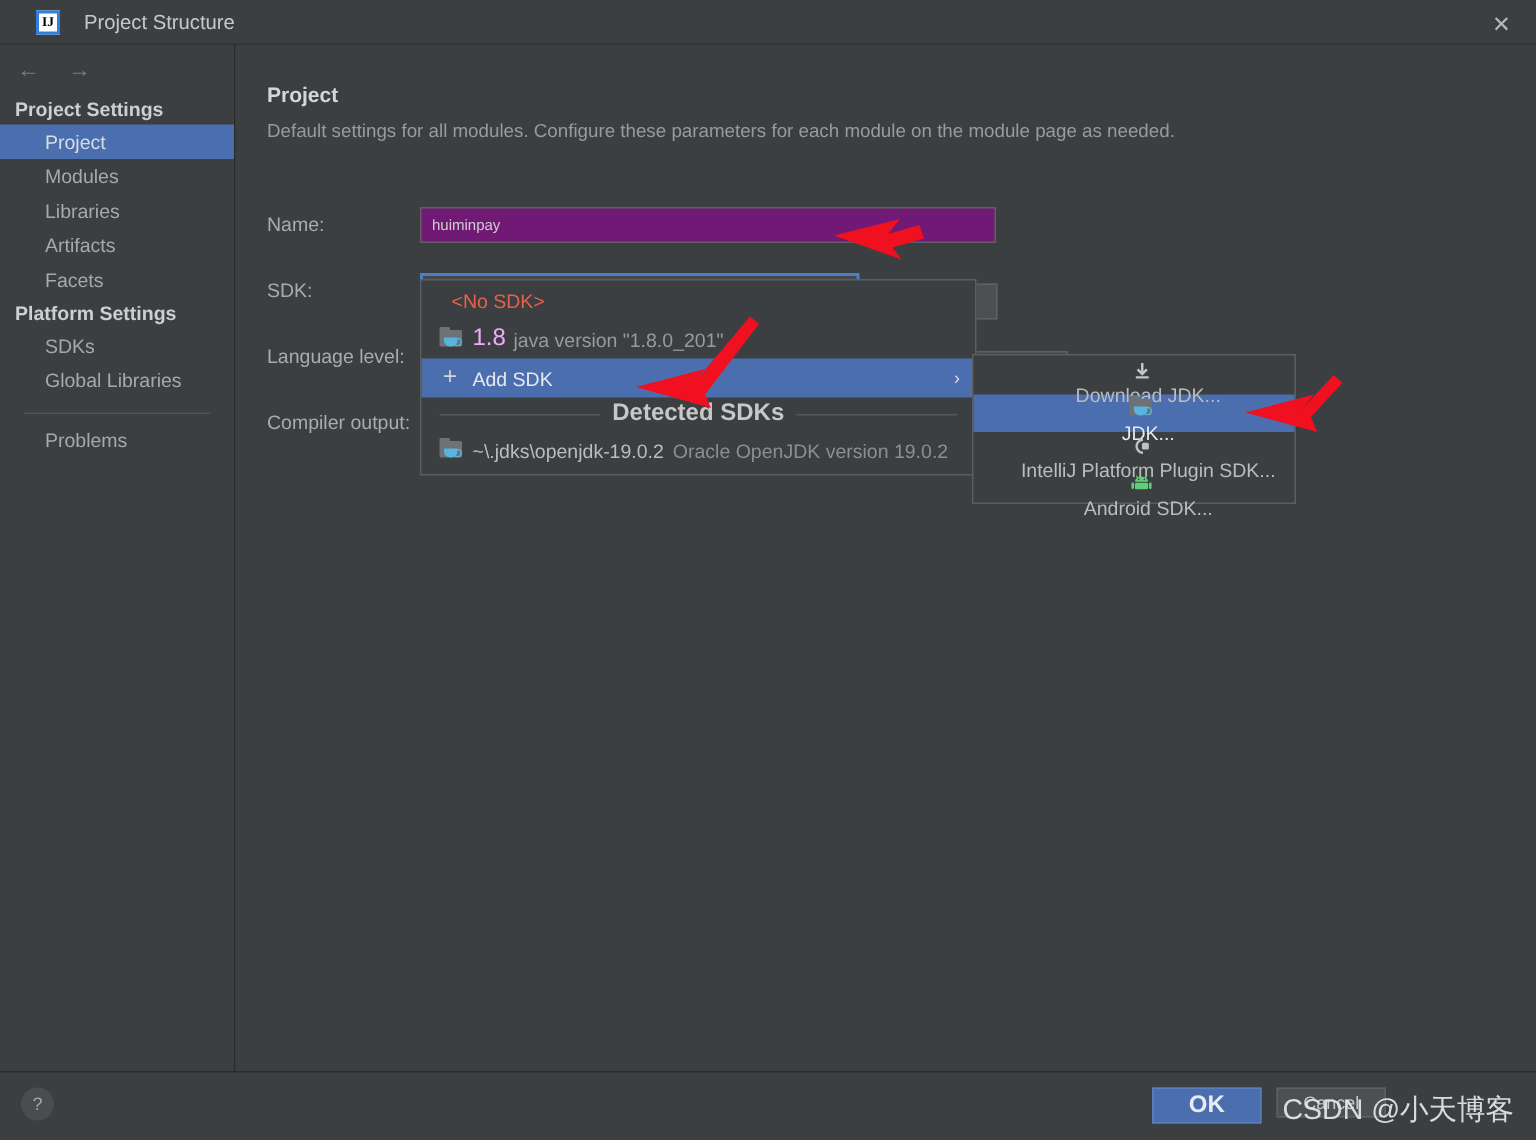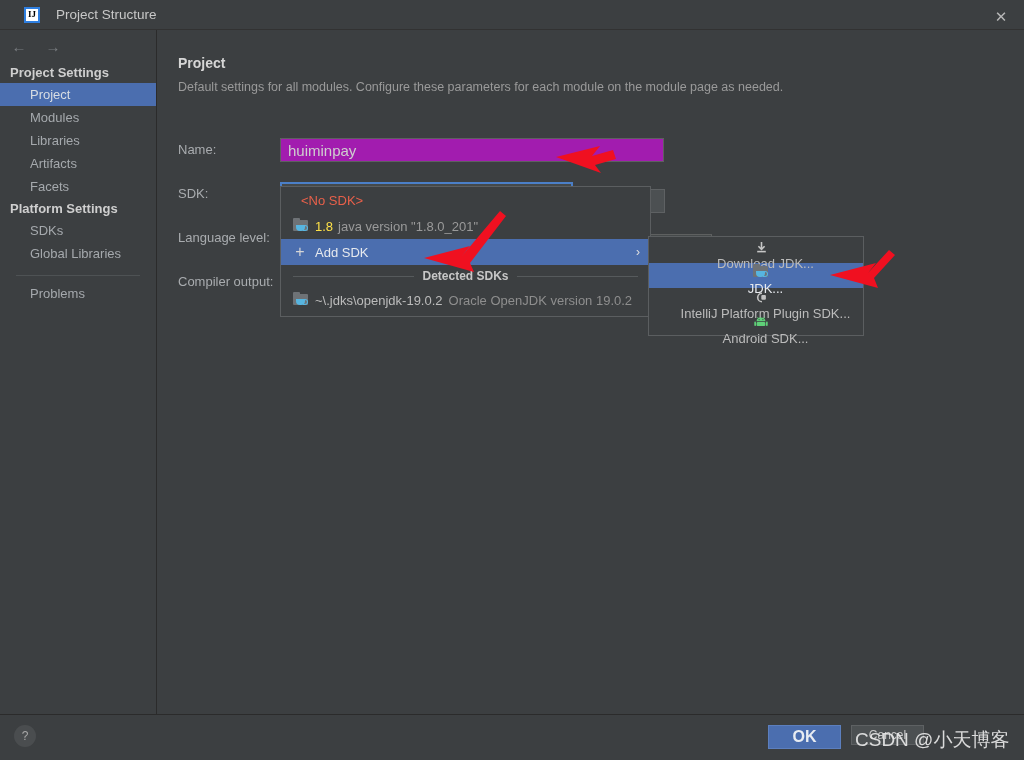--- a/index.html
+++ b/index.html
@@ -91,22 +91,22 @@
   .row-label {
     position: absolute; font-size: 13px; color: #a9acaf;
   }
   .lbl-name { left: 21px; top: 112px; }
   .lbl-sdk { left: 21px; top: 156px; }
   .lbl-lang { left: 21px; top: 200px; }
   .lbl-compiler { left: 21px; top: 244px; }
 
   .text-field {
     position: absolute; left: 123px; top: 108px; width: 384px; height: 24px;
-    background: #a21caf; border: 1px solid #5e6060;
-    color: #cfcfcf; font-size: 15px;
+    background: #701a75; border: 1px solid #5e6060;
+    color: #cfcfcf; font-size: 10px;
     display: flex; align-items: center; padding-left: 7px;
   }
 
   .combo-sdk {
     position: absolute; left: 123px; top: 152px; width: 293px; height: 26px;
     background: #45494a;
     border: 2px solid #4b7fc7;
     display: flex; align-items: center; padding-left: 6px;
     cursor: pointer;
   }
@@ -144,21 +144,21 @@
   }
   .jdk-ico .cup {
     position: absolute; left: 3px; top: 6px; width: 9px; height: 6px;
     background: #57b5e0; border-radius: 0 0 4px 4px;
   }
   .jdk-ico .cup:after {
     content: ""; position: absolute; right: -3px; top: 0px; width: 4px; height: 4px;
     border: 1.5px solid #57b5e0; border-left: none; border-radius: 0 4px 4px 0;
   }
 
-  .ver18 { color: #fde047; font-size: 13px; margin-left: 6px; }
+  .ver18 { color: #f0abfc; font-size: 16px; margin-left: 6px; }
   .ver-desc { color: #9a9a9a; font-size: 13px; margin-left: 5px; }
 
   
   .popup {
     position: absolute; left: 280px; top: 186px; width: 371px; height: 131px;
     background: #3c3f41; border: 1px solid #5b5e60;
     z-index: 30;
   }
   .popup-item {
     height: 26px; display: flex; align-items: center; padding-left: 12px;
@@ -168,21 +168,21 @@
   .popup-item.sel { background: #4b6eaf; color: #e6e9ee; }
   .plus {
     width: 14px; text-align: center; color: #d6d6d6; font-size: 16px;
     margin-right: 8px; line-height: 1;
   }
   .submenu-arrow {
     position: absolute; right: 10px; color: #e0e0e0; font-size: 12px;
   }
   .sep-row {
     display: flex; align-items: center; height: 22px; padding: 0 12px;
-    color: #c7c7c7; font-size: 12px; font-weight: bold;
+    color: #c7c7c7; font-size: 16px; font-weight: bold;
   }
   .sep-row .line { flex: 1; height: 1px; background: #565a5c; }
   .sep-row .cap { padding: 0 8px; }
   .detected-path { color: #bcbcbc; font-size: 13px; margin-left: 6px; }
   .detected-desc { color: #8e8e8e; font-size: 13px; margin-left: 6px; }
 
   
   .submenu {
     position: absolute; left: 648px; top: 236px; width: 216px; height: 100px;
     background: #3c3f41; border: 1px solid #5b5e60;

